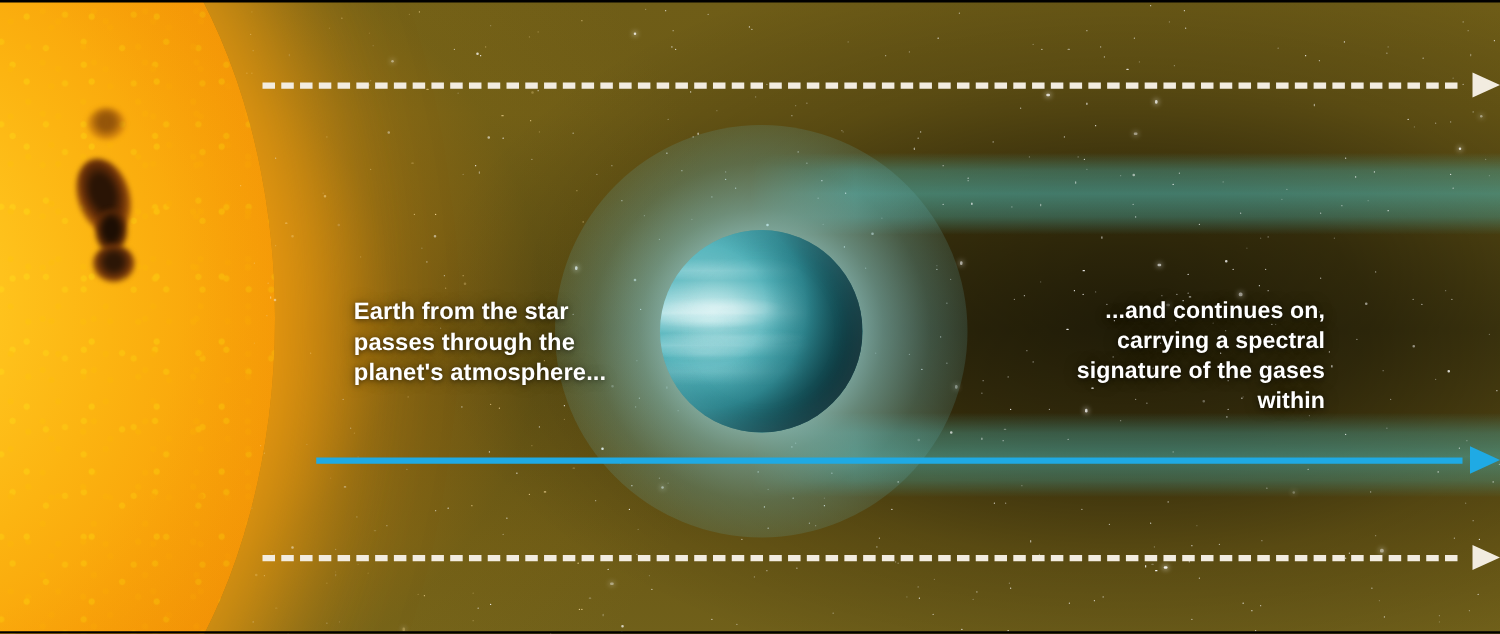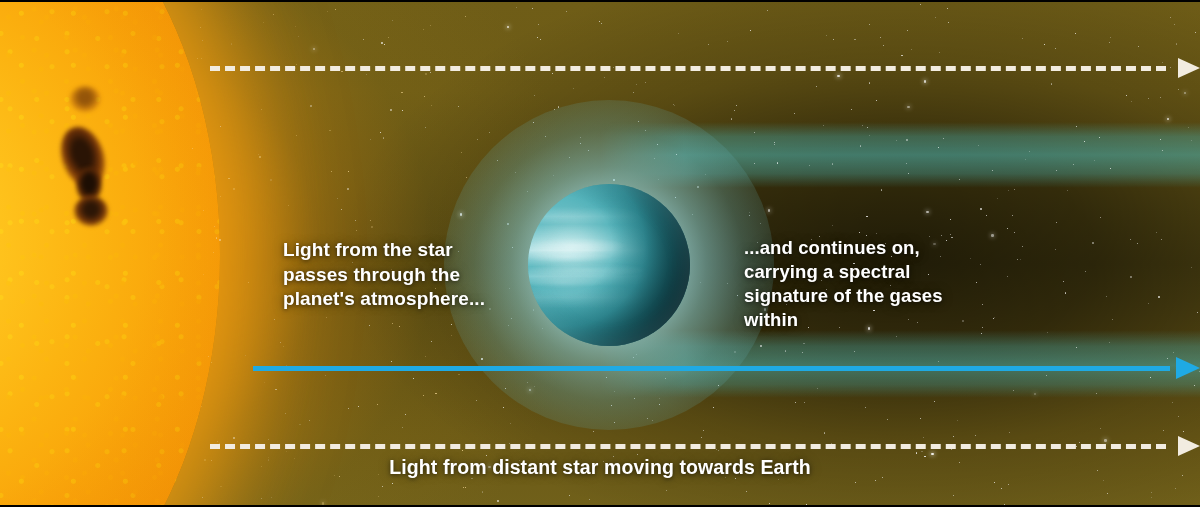--- a/index.html
+++ b/index.html
@@ -276,23 +276,23 @@
   .caption-top    { top:36px; }
   .caption-bottom { top:455px; }
 
   .caption-left {
     left:283px; top:238px;
     width:230px;
     text-align:left;
     font-size:19px;
   }
   .caption-right {
-    left:744px; top:236px;
+    left:830px; top:236px;
     width:230px;
-    text-align:left;
+    text-align:right;
     font-size:18.5px;
   }
 
   .blackbar { position:absolute; left:0; right:0; height:2px; background:#000; }
 </style>
 </head>
 <body>
 
 <div id="scene">
 
@@ -819,21 +819,20 @@
     <div class="line"></div>
     <div class="head"></div>
   </div>
 
   <div class="ray ray-bot">
     <div class="line"></div>
     <div class="head"></div>
   </div>
 
 
-  <div class="caption caption-banner caption-bottom">Light from distant star moving towards Earth</div>
-
-  <div class="caption caption-left">Light from the star passes through the planet's atmosphere...</div>
+
+  <div class="caption caption-left">Earth from the star passes through the planet's atmosphere...</div>
 
   <div class="caption caption-right">...and continues on, carrying a spectral signature of the gases within</div>
 
   <div class="blackbar" style="top:0"></div>
   <div class="blackbar" style="bottom:0"></div>
 </div>
 
 </body></html>

